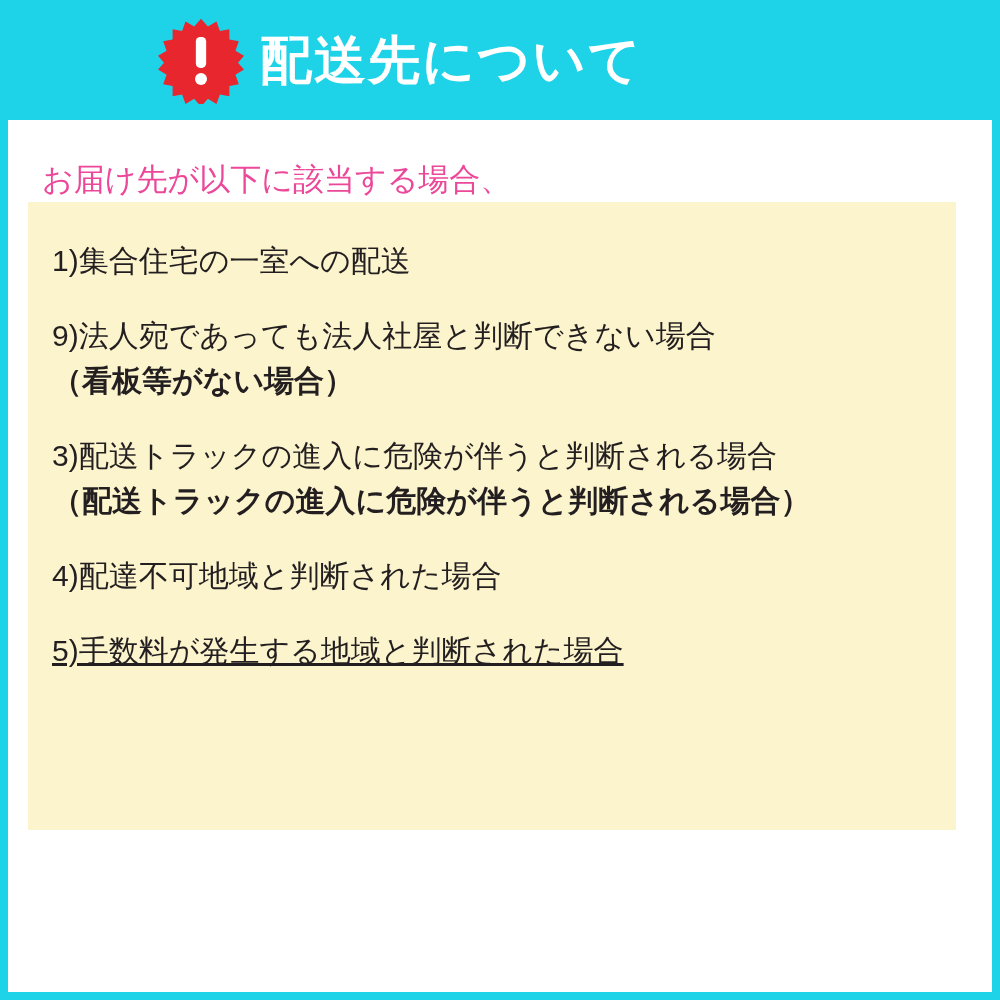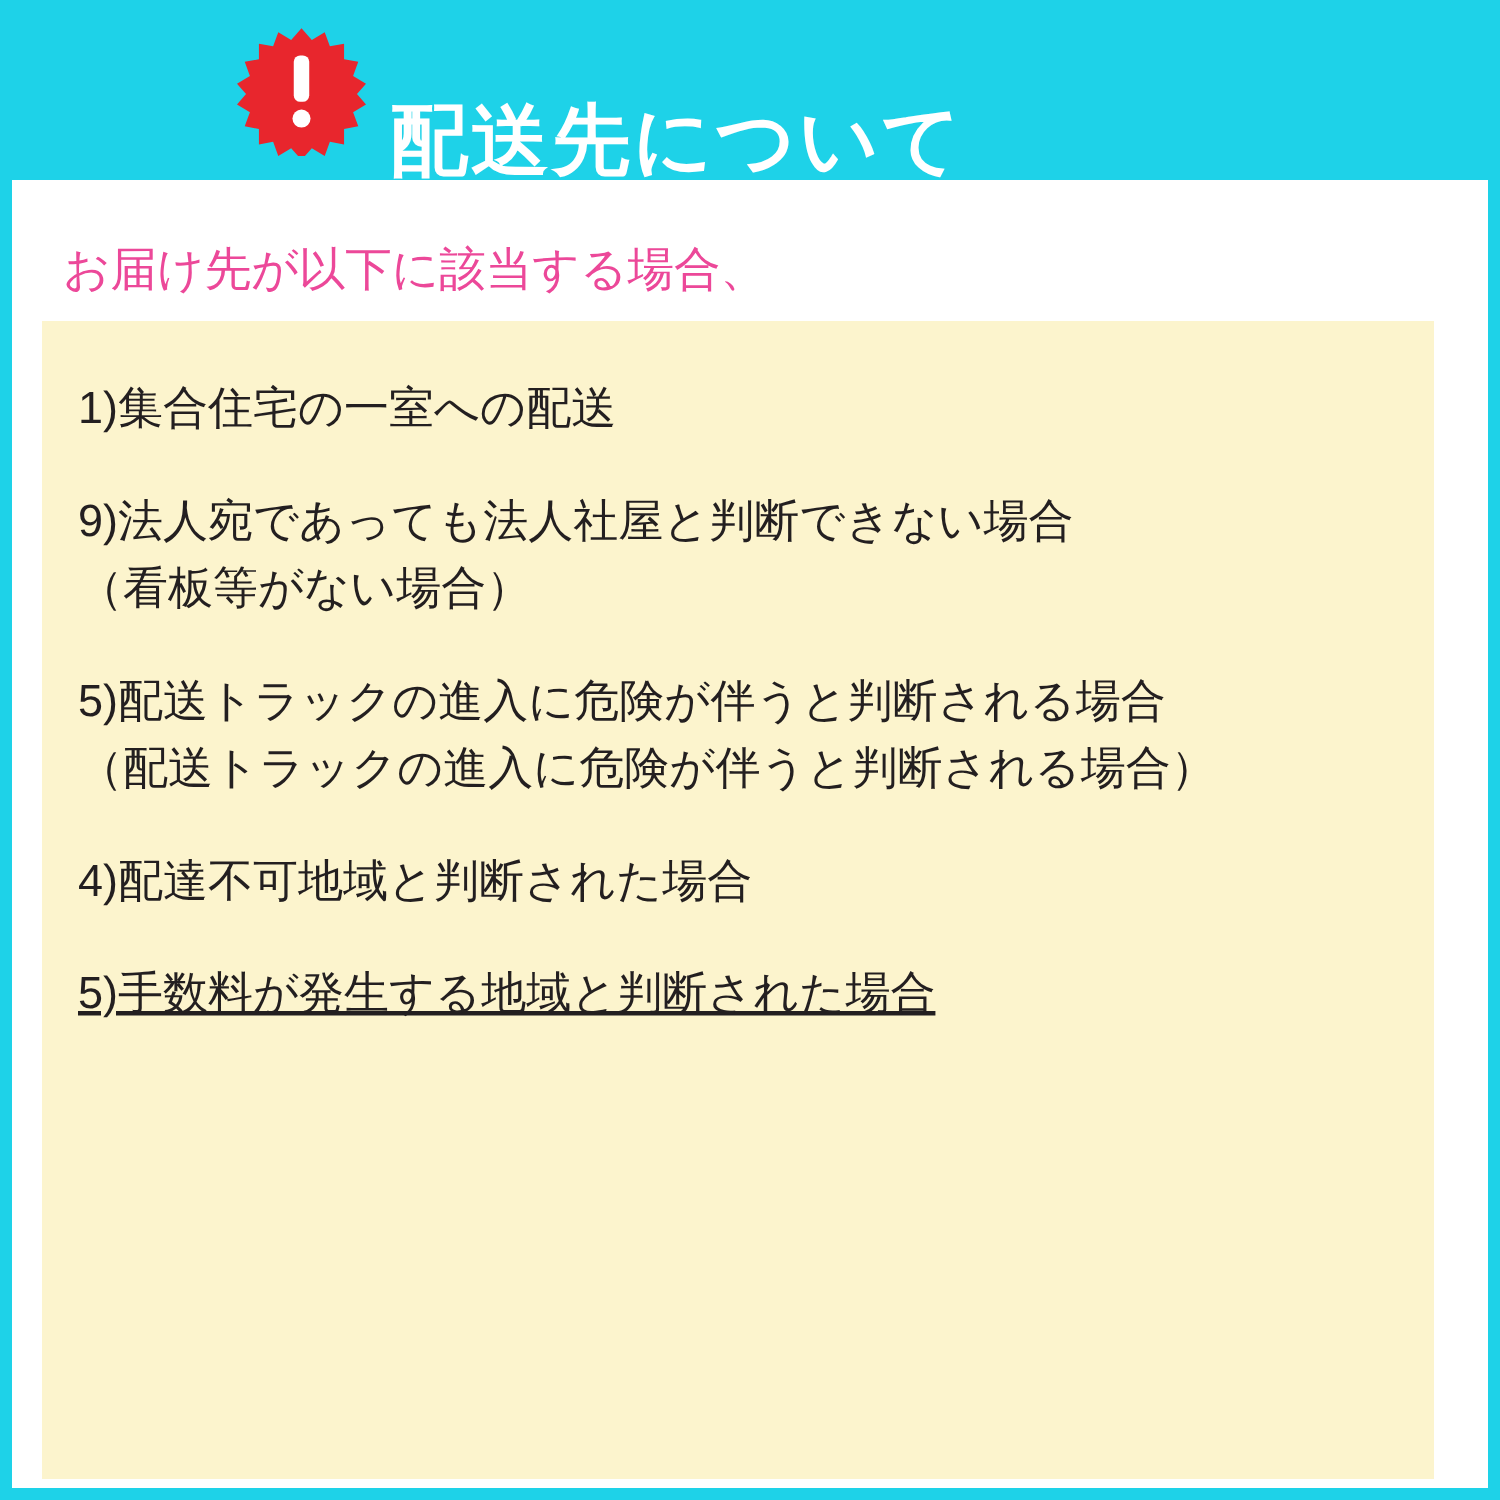--- a/index.html
+++ b/index.html
@@ -21,21 +21,21 @@
     box-sizing: border-box;
   }
   
   .header {
     position: absolute;
     left: 0;
     top: 0;
     width: 1000px;
     height: 120px;
     display: flex;
-    align-items: flex-end;
+    align-items: center;
     padding-left: 160px;
     box-sizing: border-box;
   }
   .burst {
     position: absolute;
     left: 158px;
     top: 18px;
     width: 86px;
     height: 86px;
   }
@@ -75,40 +75,41 @@
     color: #231f20;
     font-size: 23px;
     line-height: 1.4;
     margin: 26px 0 0 6px;
     white-space: nowrap;
   }
   
   .panel {
     position: absolute;
     left: 28px;
-    top: 214px;
+    top: 202px;
     width: 928px;
-    height: 772px;
+    height: 628px;
     background: #fcf4cd;
     box-sizing: border-box;
     padding: 36px 20px 0 24px;
   }
   .item {
     color: #231f20;
     font-size: 30px;
     line-height: 1.5;
     margin: 0 0 30px 0;
     white-space: nowrap;
   }
   .item:last-child {
     margin-bottom: 0;
     text-decoration: underline;
   }
   .item .sub {
     display: block;
+    font-weight: bold;
   }
   
 </style>
 </head>
 <body>
 
 <div class="page">
 
   <div class="header">
     <div class="burst">
@@ -129,21 +130,21 @@
 
   <div class="panel">
     <div class="item">
       <span>1)集合住宅の一室への配送</span>
     </div>
     <div class="item">
       <span>9)法人宛であっても法人社屋と判断できない場合</span>
       <span class="sub">（看板等がない場合）</span>
     </div>
     <div class="item">
-      <span>5)配送トラックの進入に危険が伴うと判断される場合</span>
+      <span>3)配送トラックの進入に危険が伴うと判断される場合</span>
       <span class="sub">（配送トラックの進入に危険が伴うと判断される場合）</span>
     </div>
     <div class="item">
       <span>4)配達不可地域と判断された場合</span>
     </div>
     <div class="item">
       <span>5)手数料が発生する地域と判断された場合</span>
     </div>
   </div>
 

